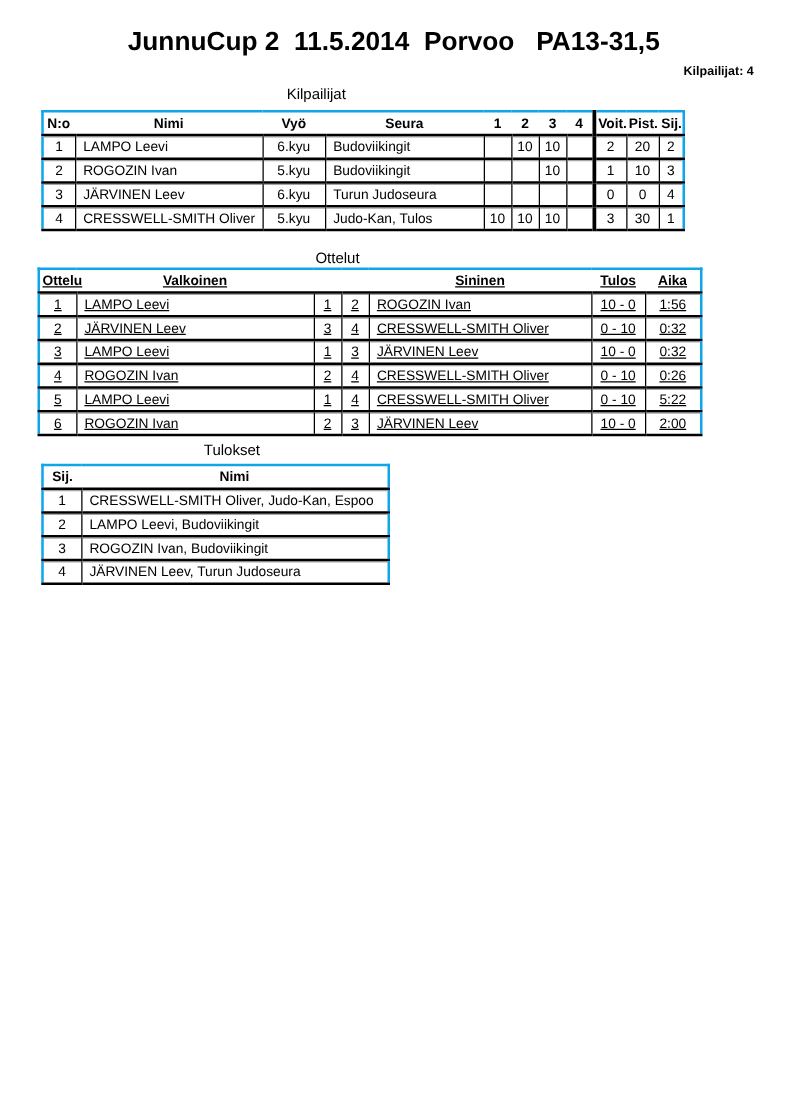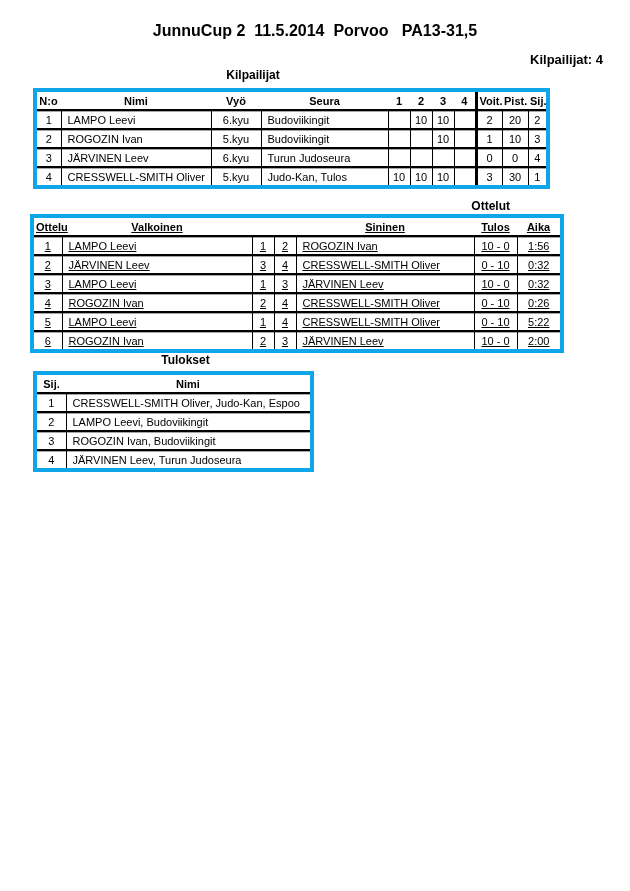--- a/index.html
+++ b/index.html
@@ -11,54 +11,54 @@
     color: #000000;
     font-family: "Liberation Sans", sans-serif;
     overflow: hidden;
   }
   .title {
     position: absolute;
     top: 22px;
     left: 0;
     width: 100%;
     text-align: center;
-    font-size: 16px;
+    font-size: 21px;
     font-weight: bold;
     white-space: pre;
   }
   .participants {
     position: absolute;
     top: 52px;
     right: 27px;
-    font-size: 13px;
+    font-size: 10px;
     font-weight: bold;
   }
   .section-heading {
     position: absolute;
     font-size: 12px;
-    font-weight: bold;
+    font-weight: normal;
     text-align: center;
   }
   #heading-competitors { left: 33px; width: 440px; top: 68px; }
-  #heading-matches     { left: 30px; width: 480px; top: 199px; text-align: right; }
+  #heading-matches     { left: 30px; width: 480px; top: 199px; }
   #heading-results     { left: 33px; width: 305px; top: 353px; }
 
   table.sheet {
     position: absolute;
     border-collapse: collapse;
     table-layout: fixed;
     background: #ffffff;
     font-size: 11px;
     color: #000000;
   }
   #competitors-table { left: 33px; top: 88px;  width: 513px; }
   #matches-table     { left: 30px; top: 214px; width: 530px; text-decoration: underline; }
   #results-table     { left: 33px; top: 371px; width: 277px; }
 
-  table.sheet { border: 4px solid #0ea5e9; }
+  table.sheet { border: 2px solid #0ea5e9; }
   table.sheet th {
     font-size: 11px;
     font-weight: bold;
     border: none;
     border-bottom: 2px solid #000000;
     padding: 1px 2px;
     height: 15px;
     overflow: visible;
     white-space: nowrap;
     text-align: center;

